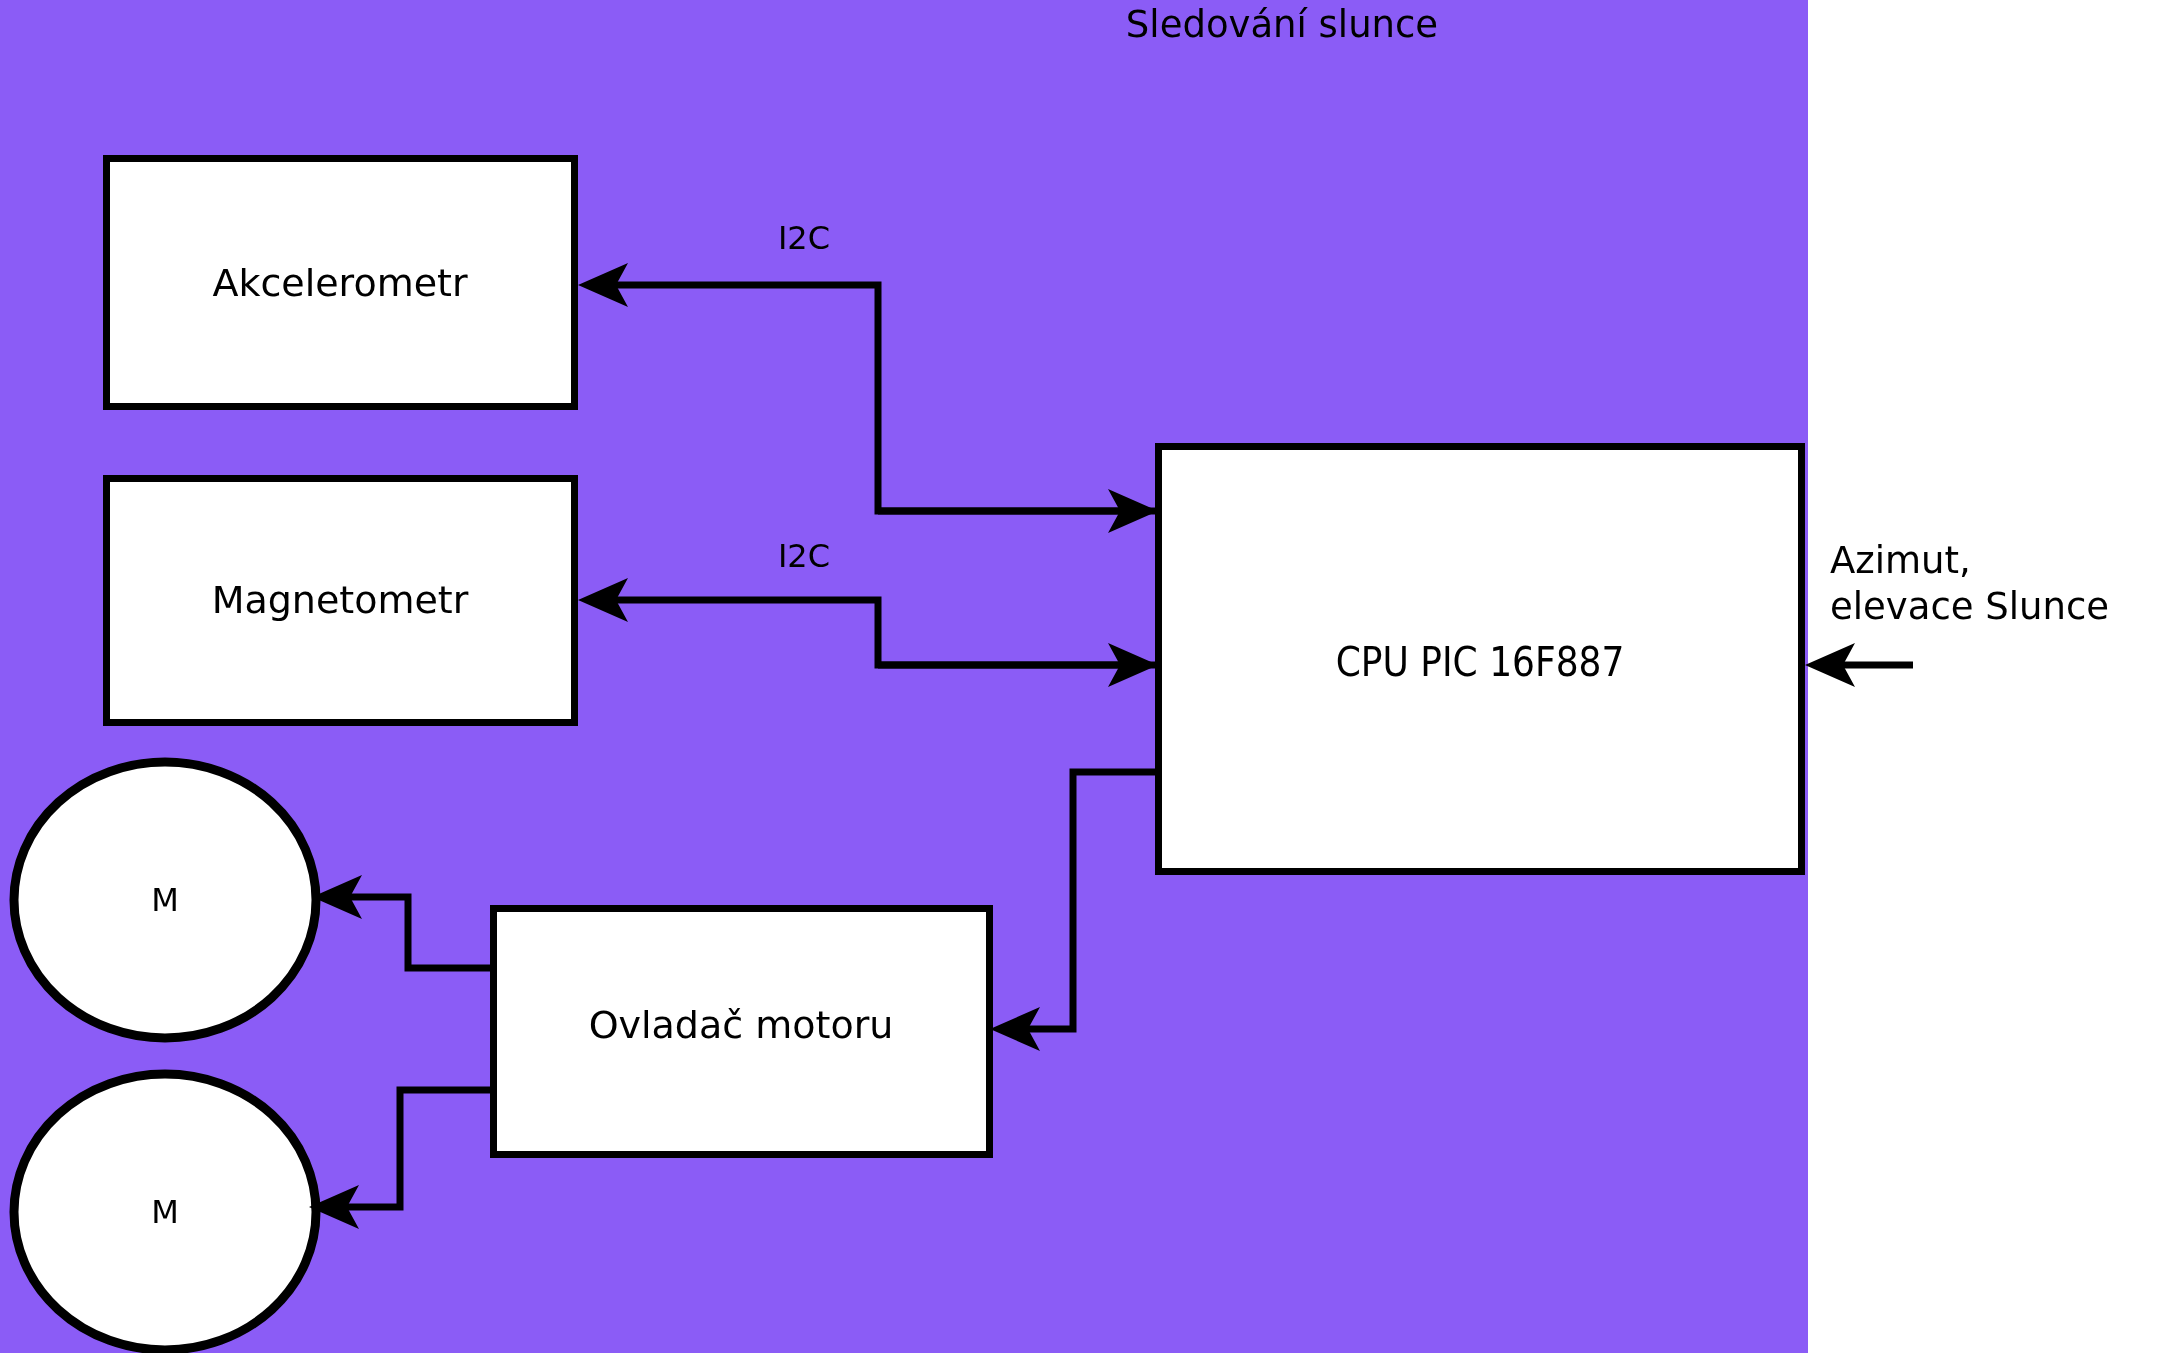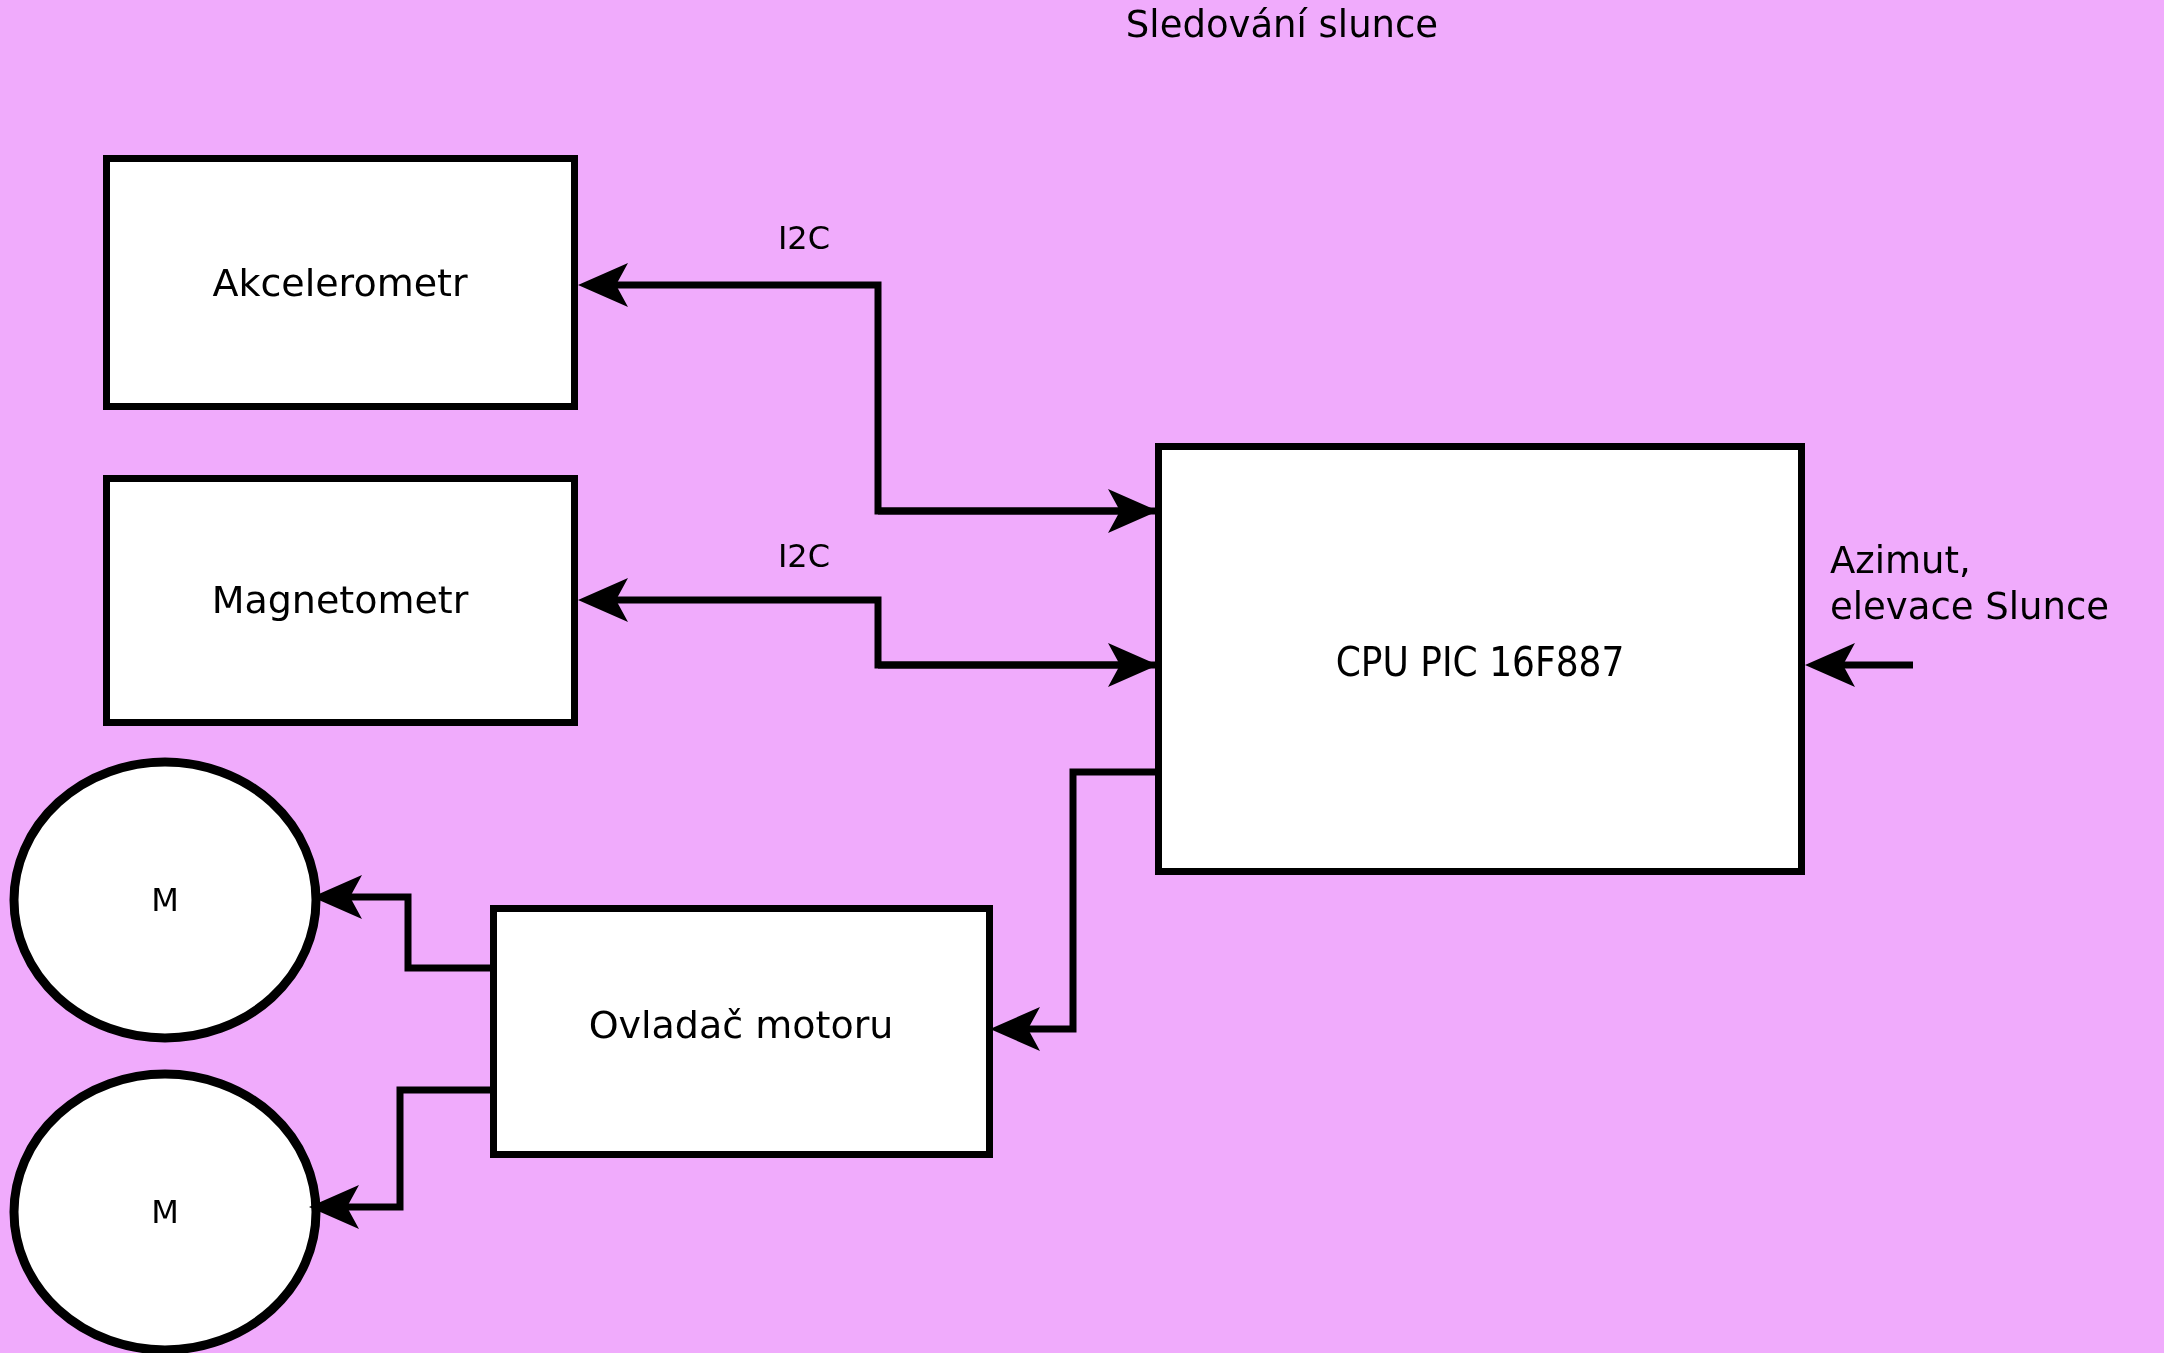--- a/index.html
+++ b/index.html
@@ -8,23 +8,23 @@
     background: #ffffff;
   }
   body {
     width: 2164px;
     height: 1353px;
     font-family: "DejaVu Sans", sans-serif;
     overflow: hidden;
   }
   #diagram-root {
     position: relative;
-    width: 2164px;
+    width: 1808px;
     height: 1353px;
-    background: #f0abfc;
+    background: #8b5cf6;
   }
   svg.diagram-canvas {
     position: absolute;
     top: 0;
     left: 0;
     width: 2164px;
     height: 1353px;
     display: block;
   }
   .node-box {

